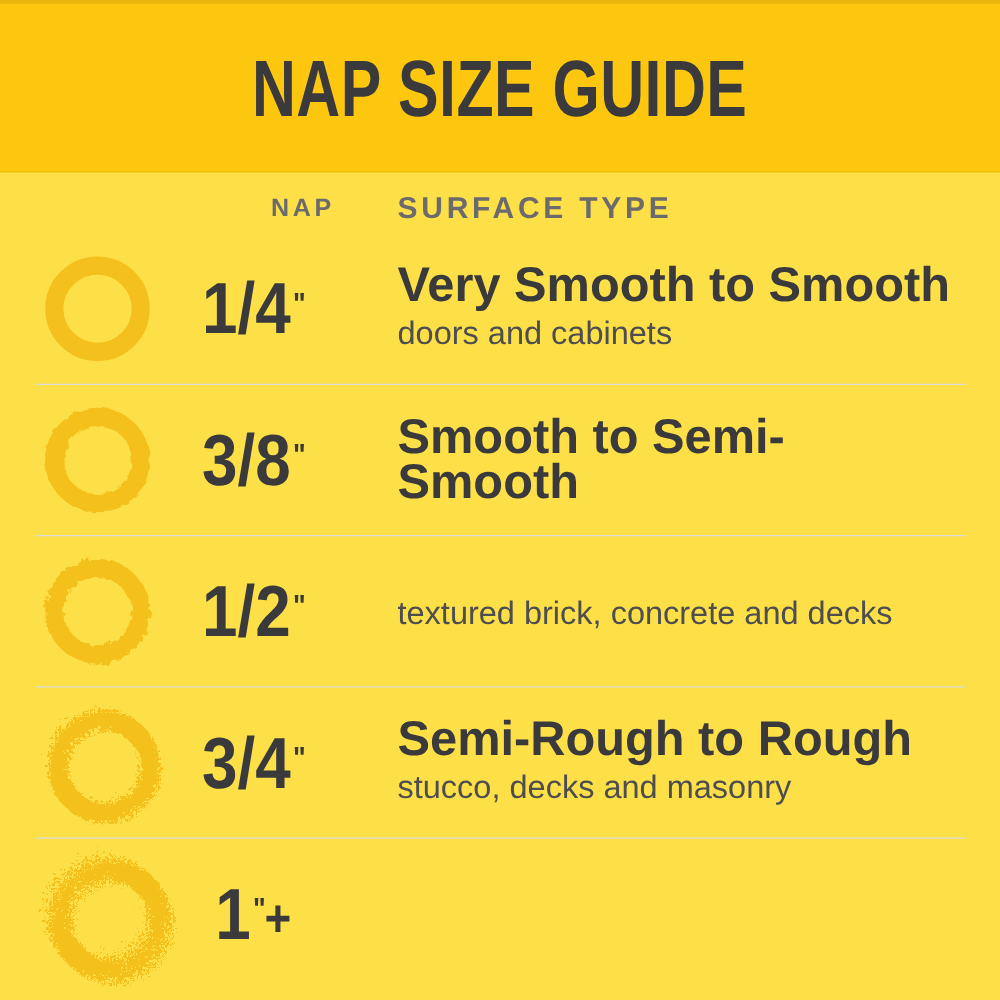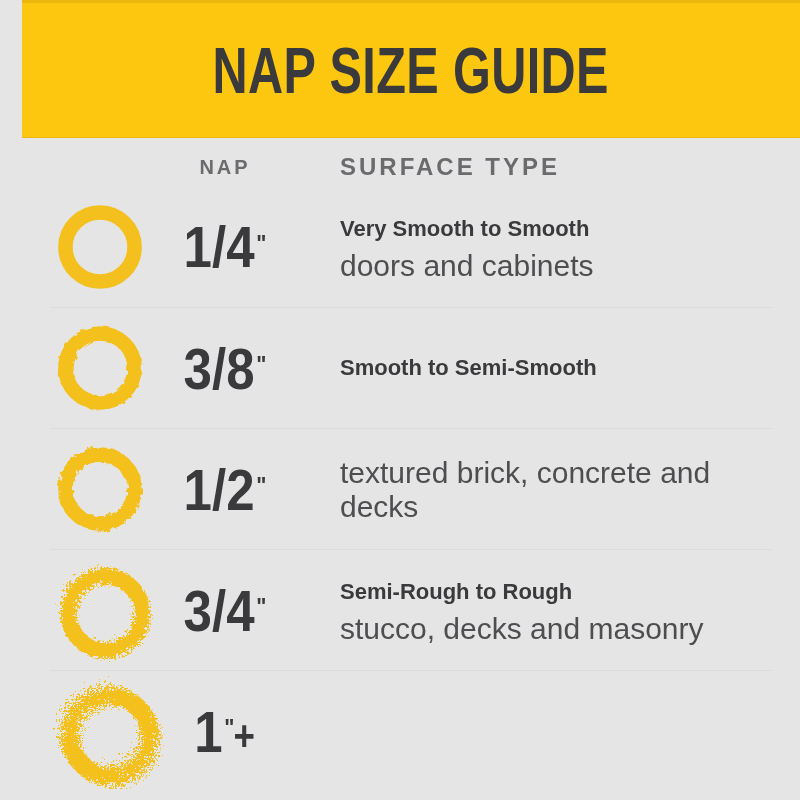--- a/index.html
+++ b/index.html
@@ -3,23 +3,22 @@
 <meta charset="utf-8">
 <style>
   * { margin: 0; padding: 0; box-sizing: border-box; }
   html, body { background: #ffffff; }
   body { font-family: "Liberation Sans", sans-serif; color: var(--text-dark, #3A3A3C); }
 
   .page {
     position: relative;
     width: 800px;
     height: 800px;
-    background: #e5e5e5;
+    background: #fde047;
     overflow: hidden;
-    padding-left: 22px;
   }
 
   
   .banner {
     height: 138px;
     background: var(--banner-yellow, #FCC70E);
     border-top: 3px solid var(--banner-edge, #E9B70D);
     box-shadow: inset 0 -1px 0 rgba(0,0,0,0.06);
     display: flex;
     align-items: center;
@@ -42,21 +41,21 @@
   .colheads {
     margin: 0 28px;
     height: 48px;
     display: flex;
     align-items: center;
     padding-top: 10px;
   }
   .colheads .ring-spacer { width: 110px; }
   .colheads .nap-head {
     width: 130px;
-    text-align: center;
+    text-align: right;
     font-size: 20px;
     font-weight: 700;
     letter-spacing: 3px;
     color: var(--header-gray, #6B6B6E);
   }
   .colheads .surface-head {
     padding-left: 50px;
     font-size: 24px;
     font-weight: 700;
     letter-spacing: 3px;
@@ -109,27 +108,27 @@
     font-size: 0.72em;
     position: relative;
     top: -0.04em;
   }
 
   .surface {
     flex: 1;
     padding-left: 50px;
   }
   .surface .surface-title {
-    font-size: 22px;
+    font-size: 39px;
     font-weight: 700;
     color: var(--text-dark, #3A3A3C);
     line-height: 36px;
   }
   .surface .surface-sub {
-    font-size: 30px;
+    font-size: 26px;
     font-weight: 400;
     color: var(--subtitle-gray, #4E4E51);
     line-height: 34px;
     margin-top: 2px;
   }
 </style>
 </head>
 <body>
 
 <div class="page">

